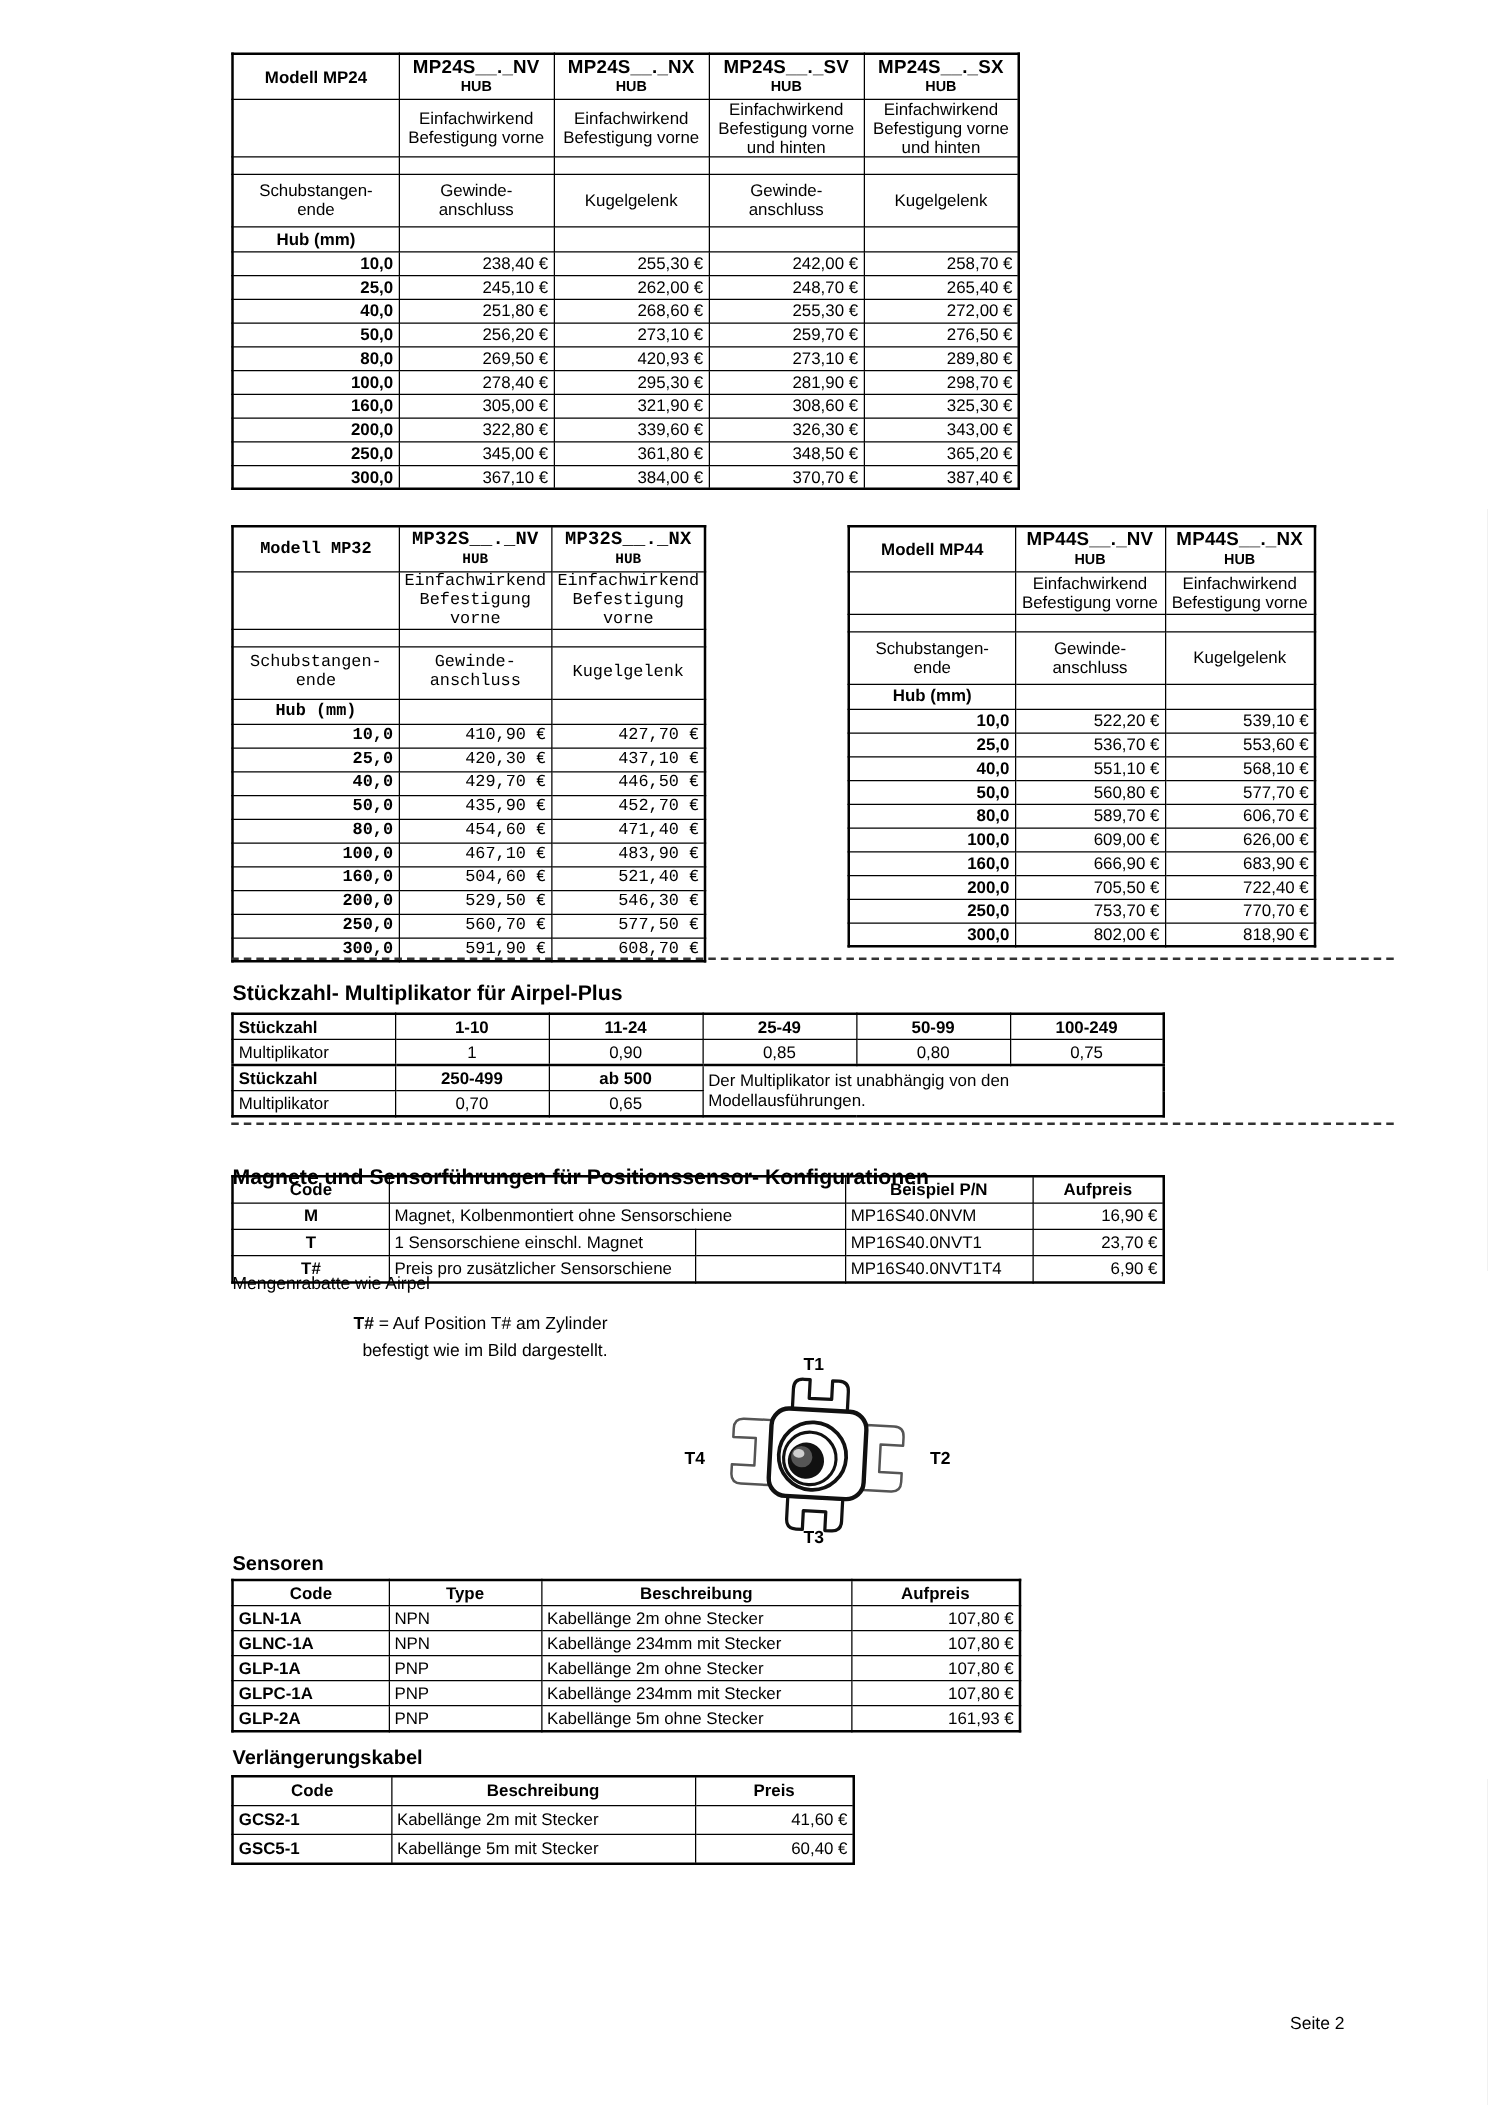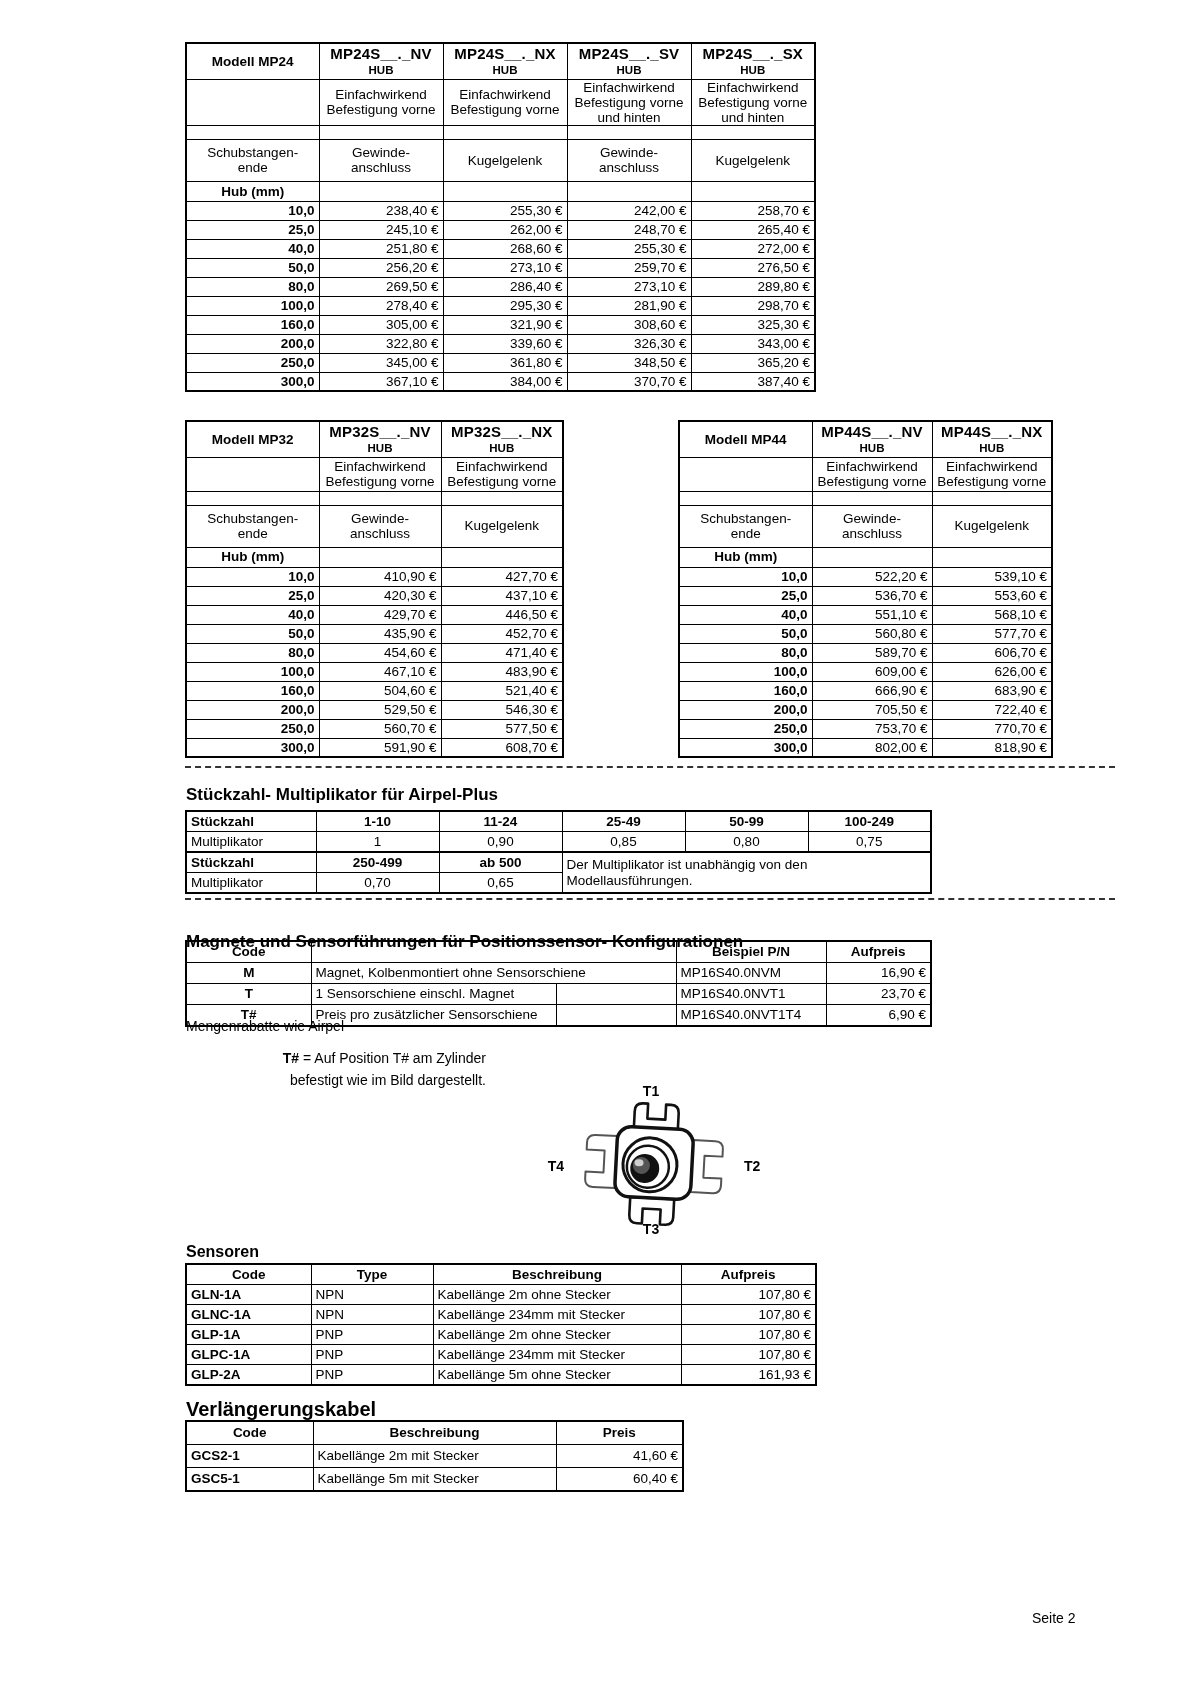--- a/index.html
+++ b/index.html
@@ -142,21 +142,21 @@
           <td class="hub-val">50,0</td>
           <td class="num">256,20 €</td>
           <td class="num">273,10 €</td>
           <td class="num">259,70 €</td>
           <td class="num">276,50 €</td>
         </tr>
 
         <tr class="r-data">
           <td class="hub-val">80,0</td>
           <td class="num">269,50 €</td>
-          <td class="num">286,40 €</td>
+          <td class="num">420,93 €</td>
           <td class="num">273,10 €</td>
           <td class="num">289,80 €</td>
         </tr>
 
         <tr class="r-data">
           <td class="hub-val">100,0</td>
           <td class="num">278,40 €</td>
           <td class="num">295,30 €</td>
           <td class="num">281,90 €</td>
           <td class="num">298,70 €</td>
@@ -189,21 +189,21 @@
         <tr class="r-data">
           <td class="hub-val">300,0</td>
           <td class="num">367,10 €</td>
           <td class="num">384,00 €</td>
           <td class="num">370,70 €</td>
           <td class="num">387,40 €</td>
         </tr>
       </tbody>
   </table>
 
-  <table class="price-table abs" style="left:185px; top:420px;">
+  <table class="price-table abs" style="left:185px; top:420px;font-family:Liberation Mono, monospace;">
     <colgroup>
         <col style="width:133px">
         <col style="width:122px">
         <col style="width:122px">
       </colgroup>
     <tbody>
         <tr class="r-pn">
       <td class="model">Modell MP32</td>
       <td class="pn-cell">
         <div class="pn">MP32S__._NV</div>
@@ -566,21 +566,21 @@
 
         <tr>
           <td class="cell-left bold">GLP-2A</td>
           <td class="cell-left">PNP</td>
           <td class="cell-left">Kabellänge 5m ohne Stecker</td>
           <td class="num">161,93 €</td>
         </tr>
       </tbody>
   </table>
 
-  <div class="sec-title abs" style="left:186px; top:1398px; font-size:20px;">Verlängerungskabel</div>
+  <div class="sec-title abs" style="left:186px; top:1398px; font-size:16px;">Verlängerungskabel</div>
   <table class="price-table cab-table abs" style="left:185px; top:1420px;">
     <colgroup>
         <col style="width:127px">
         <col style="width:243px">
         <col style="width:127px">
       </colgroup>
     <tbody>
         <tr>
       <td class="hdr-center">Code</td>
       <td class="hdr-center">Beschreibung</td>

